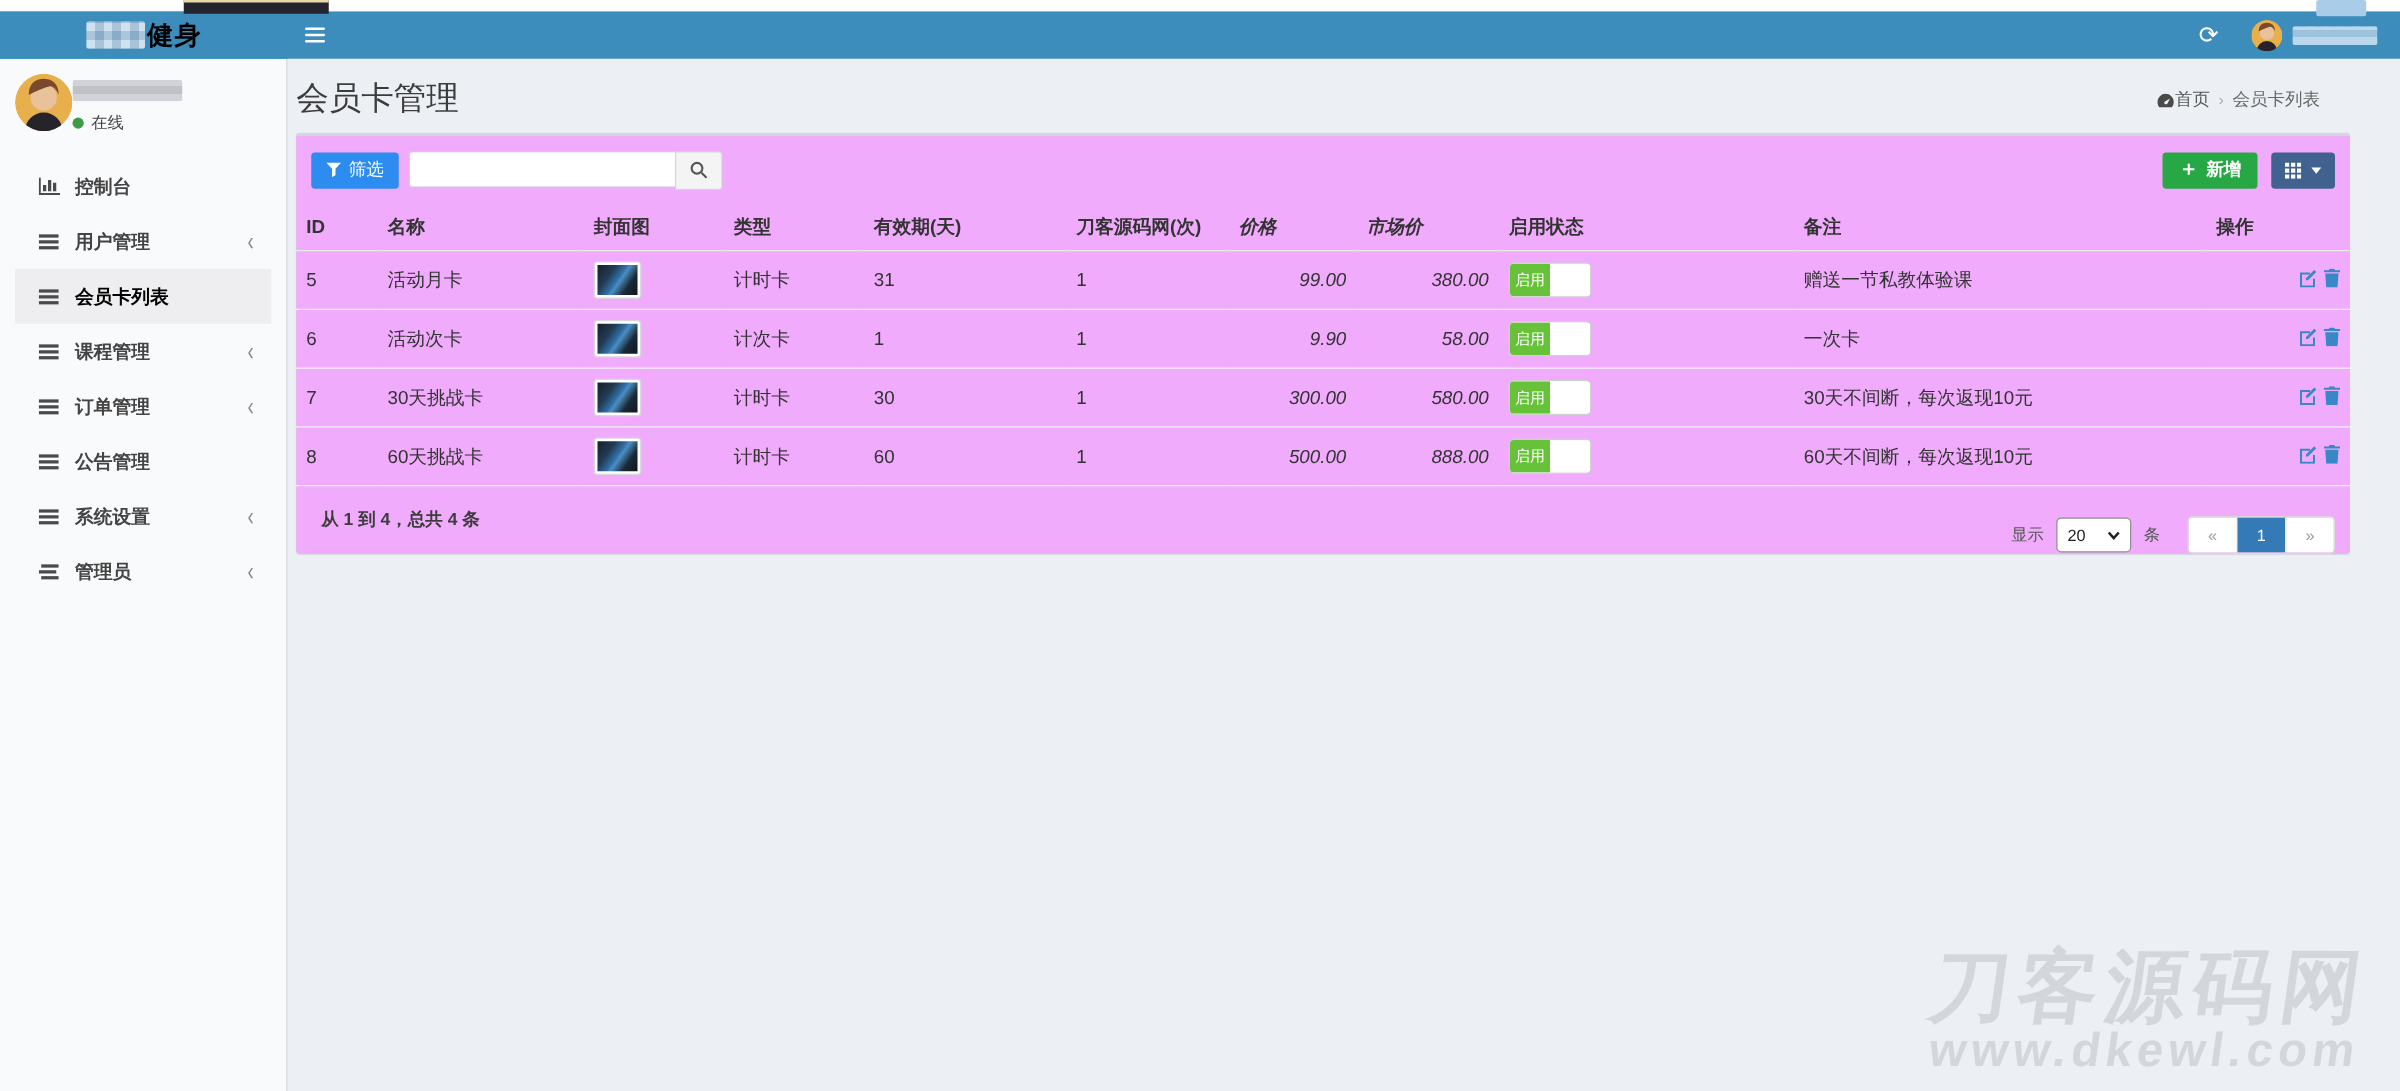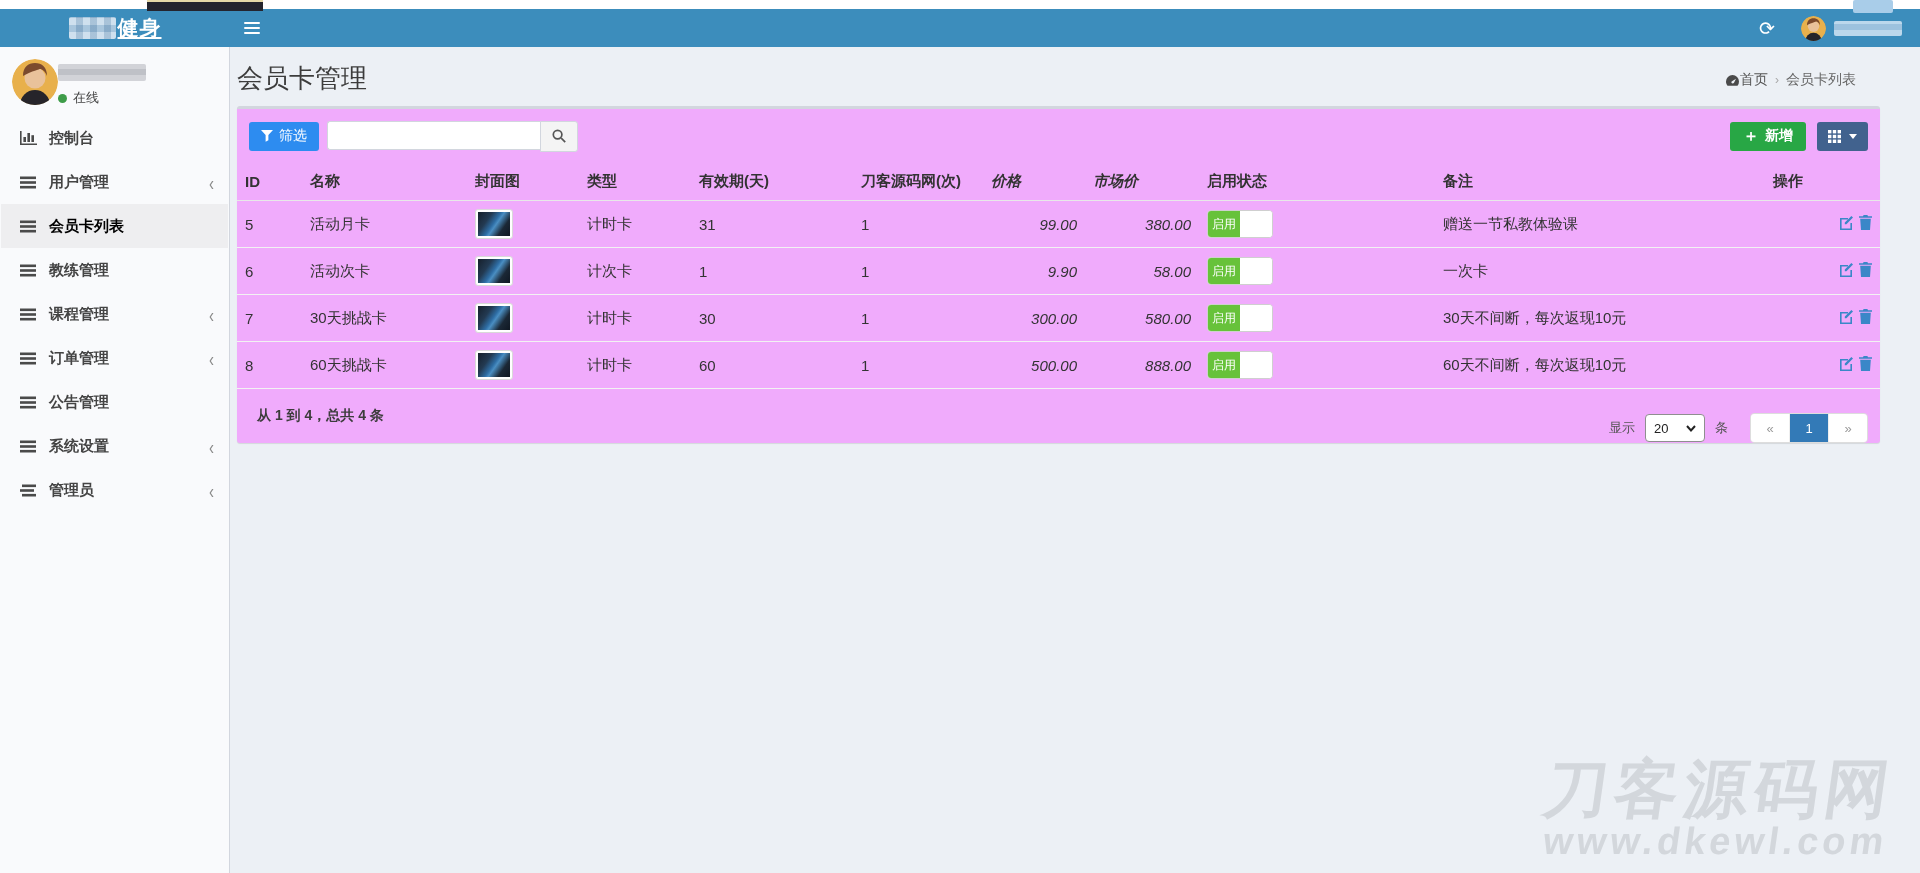--- a/index.html
+++ b/index.html
@@ -11,21 +11,21 @@
   .artifact-tab{position:absolute;top:0;left:147px;width:116px;height:9px;background:#24242e;border-top:2px solid #e6d9a8;}
   .artifact-corner{position:absolute;top:0;left:1853px;width:40px;height:13px;background:#a9cde9;z-index:31;border-radius:2px;}
 
   
   .navbar{position:absolute;top:9px;left:0;width:1920px;height:38px;background:#3c8dbc;z-index:20;display:flex;align-items:stretch;}
   .logo{width:230px;background:#3c8dbc;display:flex;align-items:center;justify-content:center;gap:2px;cursor:pointer;}
   .logo-censor{width:47px;height:22px;background:
      repeating-linear-gradient(0deg,#cfe0ee 0 7px,#a9c6dd 7px 14px),
      repeating-linear-gradient(90deg,rgba(255,255,255,.35) 0 7px,rgba(120,160,190,.35) 7px 14px);
      background-blend-mode:multiply;border-radius:2px;}
-  .logo-text{color:#ffffff;font-size:21px;font-weight:bold;letter-spacing:1px;text-decoration:underline;}
+  .logo-text{color:#000000;font-size:21px;font-weight:bold;letter-spacing:1px;}
   .hamburger{width:44px;display:flex;align-items:center;justify-content:center;cursor:pointer;}
   .hamburger .bars{display:flex;flex-direction:column;gap:3px;}
   .hamburger .bars i{display:block;width:16px;height:2px;background:#fff;border-radius:1px;}
   .nav-right{margin-left:auto;display:flex;align-items:center;gap:0;padding-right:8px;}
   .nav-refresh{color:#fff;font-size:19px;line-height:1;padding:0 16px;height:38px;display:flex;align-items:center;cursor:pointer;}
   .nav-user{display:flex;align-items:center;gap:8px;height:38px;padding:0 10px;cursor:pointer;}
   .avatar-sm{width:25px;height:25px;border-radius:50%;overflow:hidden;flex:0 0 auto;}
   .name-censor{width:68px;height:15px;background:
      repeating-linear-gradient(0deg,#bcd8ec 0 6px,#9dc2de 6px 12px),
      repeating-linear-gradient(90deg,rgba(255,255,255,.4) 0 6px,rgba(90,140,180,.35) 6px 12px);
@@ -36,21 +36,21 @@
   .user-panel{display:flex;padding:12px 10px 8px 12px;}
   .avatar-lg{width:46px;height:46px;border-radius:50%;overflow:hidden;flex:0 0 auto;}
   .user-info{padding-top:5px;}
   .user-censor{width:88px;height:17px;background:
      repeating-linear-gradient(0deg,#d2d3d8 0 6px,#bfc1c7 6px 12px),
      repeating-linear-gradient(90deg,rgba(255,255,255,.45) 0 6px,rgba(120,120,130,.25) 6px 12px);
      border-radius:2px;margin-bottom:8px;}
   .user-status{font-size:13px;color:#444;display:flex;align-items:center;gap:6px;}
   .dot-online{width:9px;height:9px;border-radius:50%;background:#3e9c49;display:inline-block;}
   .menu-label{padding:14px 14px 6px 14px;font-size:14px;color:#8c8c8c;}
-  ul.menu{list-style:none;margin:1px;padding:0;}
+  ul.menu{list-style:none;margin:12px;padding:0;}
   ul.menu li{height:44px;display:flex;align-items:center;padding:0 14px 0 19px;cursor:pointer;color:#444;}
   ul.menu li .mi{width:22px;color:#4a4a4a;display:flex;align-items:center;flex:0 0 auto;}
   ul.menu li .ml{font-size:15px;font-weight:600;margin-left:7px;}
   ul.menu li .chev{margin-left:auto;color:#8a8a8a;font-size:15px;line-height:1;transform:scaleY(1.4);}
   ul.menu li.active{background:#eeeef0;color:#000;}
 
   
   .content{position:absolute;left:214px;top:47px;width:1690px;height:660px;}
   .content-header{position:relative;height:59px;}
   .page-title{position:absolute;left:23px;top:14px;font-size:26px;font-weight:400;color:#3c3c3c;margin:0;}
@@ -187,30 +187,20 @@
       </li>
       <li class="active">
         <span class="mi">
           <svg width="16" height="13" viewBox="0 0 16 13" fill="currentColor">
               <rect y="0.5" width="16" height="2.6"></rect>
               <rect y="5.2" width="16" height="2.6"></rect>
               <rect y="9.9" width="16" height="2.6"></rect>
             </svg>
         </span>
         <span class="ml">会员卡列表</span>
-      </li>
-      <li>
-        <span class="mi">
-          <svg width="16" height="13" viewBox="0 0 16 13" fill="currentColor">
-              <rect y="0.5" width="16" height="2.6"></rect>
-              <rect y="5.2" width="16" height="2.6"></rect>
-              <rect y="9.9" width="16" height="2.6"></rect>
-            </svg>
-        </span>
-        <span class="ml">教练管理</span>
       </li>
       <li>
         <span class="mi">
           <svg width="16" height="13" viewBox="0 0 16 13" fill="currentColor">
               <rect y="0.5" width="16" height="2.6"></rect>
               <rect y="5.2" width="16" height="2.6"></rect>
               <rect y="9.9" width="16" height="2.6"></rect>
             </svg>
         </span>
         <span class="ml">课程管理</span>

